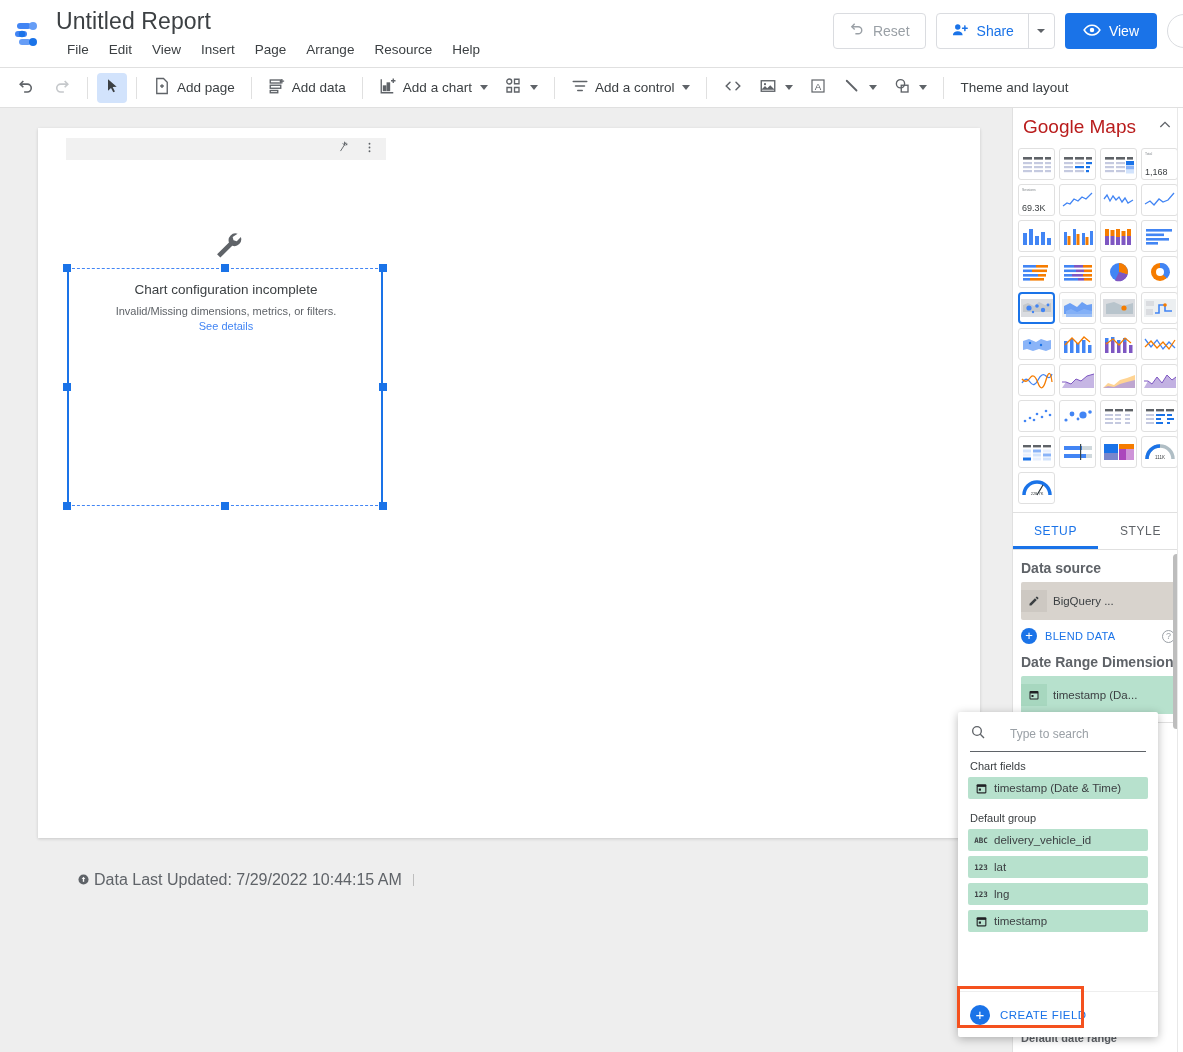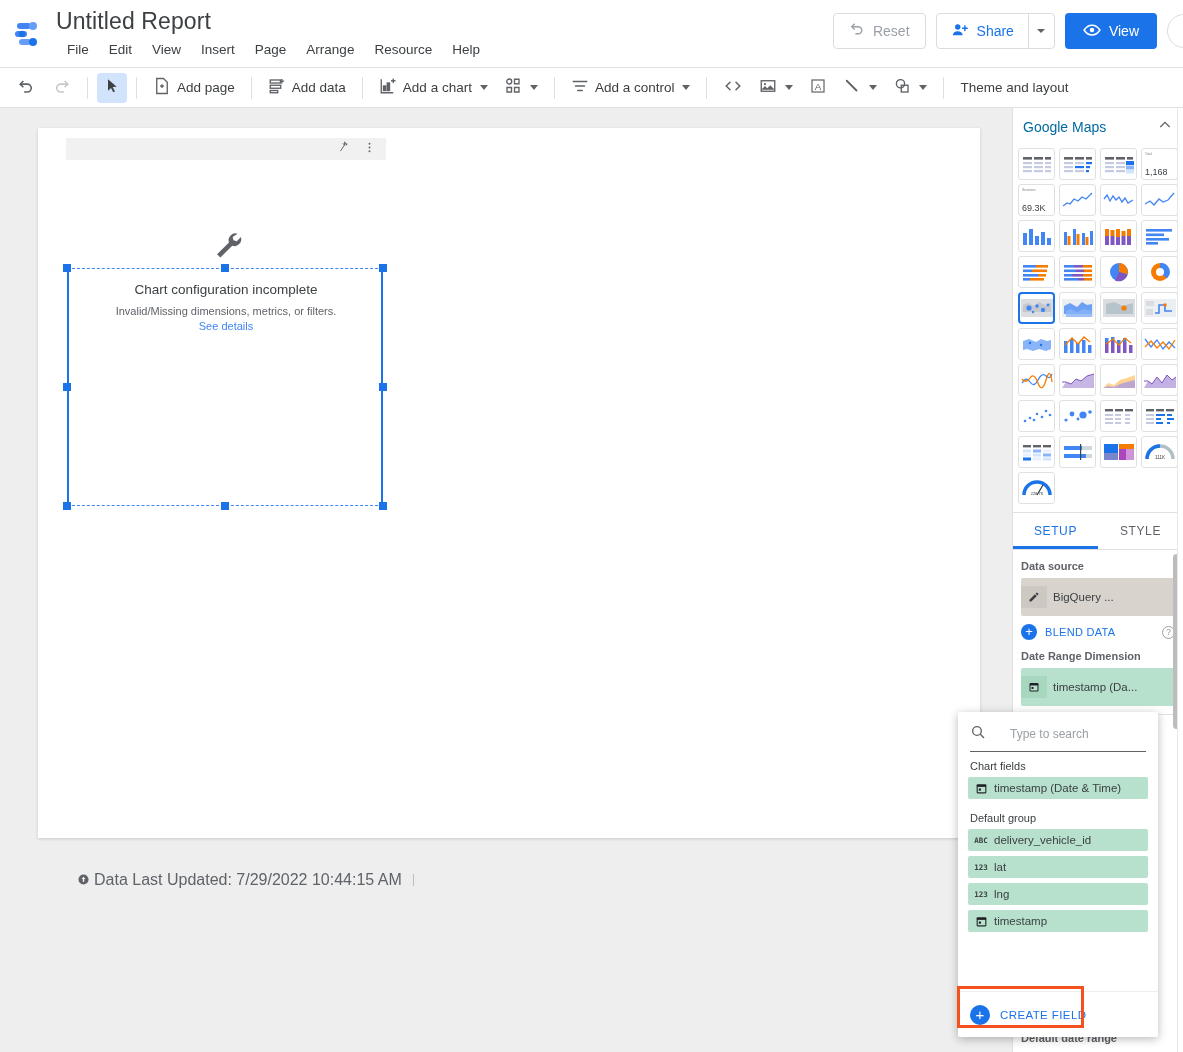--- a/index.html
+++ b/index.html
@@ -139,21 +139,21 @@
 
   
   .right-panel {
     position: absolute; top: 108px; right: 0; width: 171px; height: 944px;
     background: #fff; border-left: 1px solid #e0e0e0;
   }
   .rp-header {
     height: 38px; display: flex; align-items: center; justify-content: space-between;
     padding: 0 10px 0 10px;
   }
-  .rp-title { font-size: 14px; color: #0369a1; text-align: right; }
+  .rp-title { font-size: 19px; color: #b91c1c; text-align: right; }
   .chev-up { cursor: pointer; }
   .chart-grid {
     display: grid; grid-template-columns: repeat(4, 1fr);
     gap: 4px; padding: 2px 5px 6px 5px;
   }
   .ct {
     height: 32px; border: 1px solid #e0e0e0; border-radius: 3px;
     background: #fff; cursor: pointer; position: relative; overflow: hidden;
     display: flex; align-items: center; justify-content: center;
   }
@@ -166,21 +166,21 @@
     display: flex; height: 38px; border-bottom: 1px solid #e0e0e0; border-top: 1px solid #e0e0e0;
     margin-top: 2px;
   }
   .rp-tab {
     flex: 1; display: flex; align-items: center; justify-content: center;
     font-size: 12px; font-weight: 500; letter-spacing: .6px; color: #5f6368; cursor: pointer;
   }
   .rp-tab.active { color: #1a73e8; box-shadow: inset 0 -3px 0 #1a73e8; }
 
   .rp-scroll { position: relative; padding: 10px 0 0 0; }
-  .rp-sec-label { font-size: 11px; color: #5f6368; font-weight: 700; padding: 0 8px; margin-bottom: 6px; }
+  .rp-sec-label { font-size: 14px; color: #5f6368; font-weight: 700; padding: 0 8px; margin-bottom: 6px; }
   .chip {
     display: flex; align-items: center; height: 38px; margin: 0 8px 8px 8px;
     border-radius: 2px; font-size: 11.5px; overflow: hidden;
   }
   .chip .chip-icon {
     width: 26px; height: 22px; display: flex; align-items: center; justify-content: center;
     flex: 0 0 26px;
   }
   .chip .chip-text { padding-left: 6px; color: #3c4043; white-space: nowrap; overflow: hidden; }
   .chip.grey { background: #d8d3cd; }

